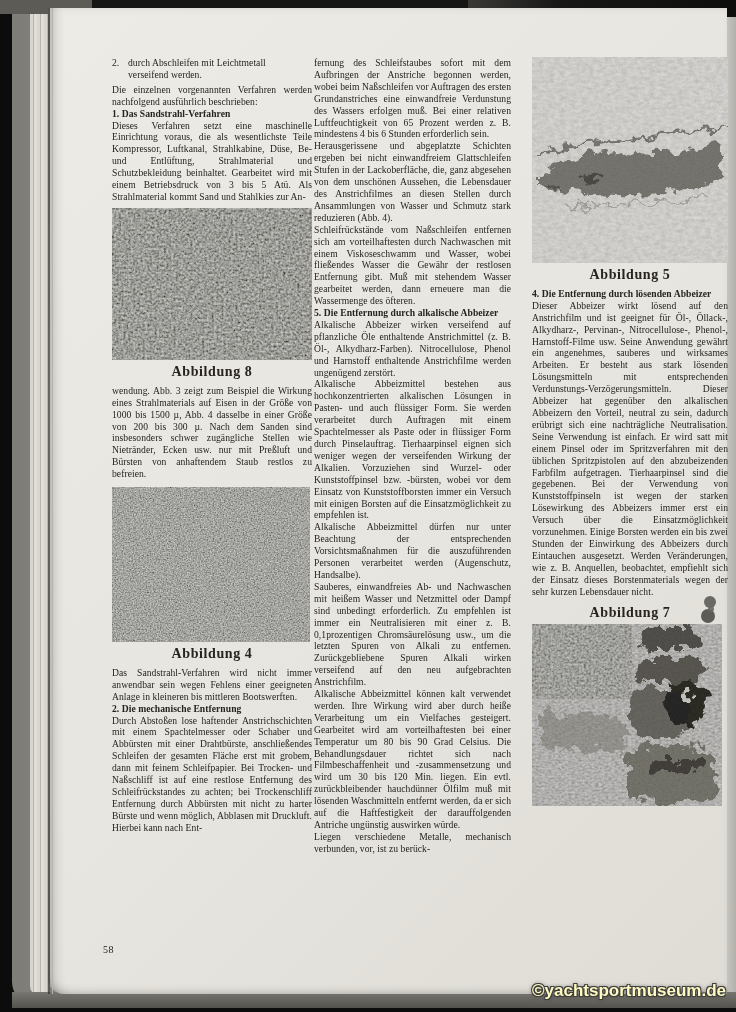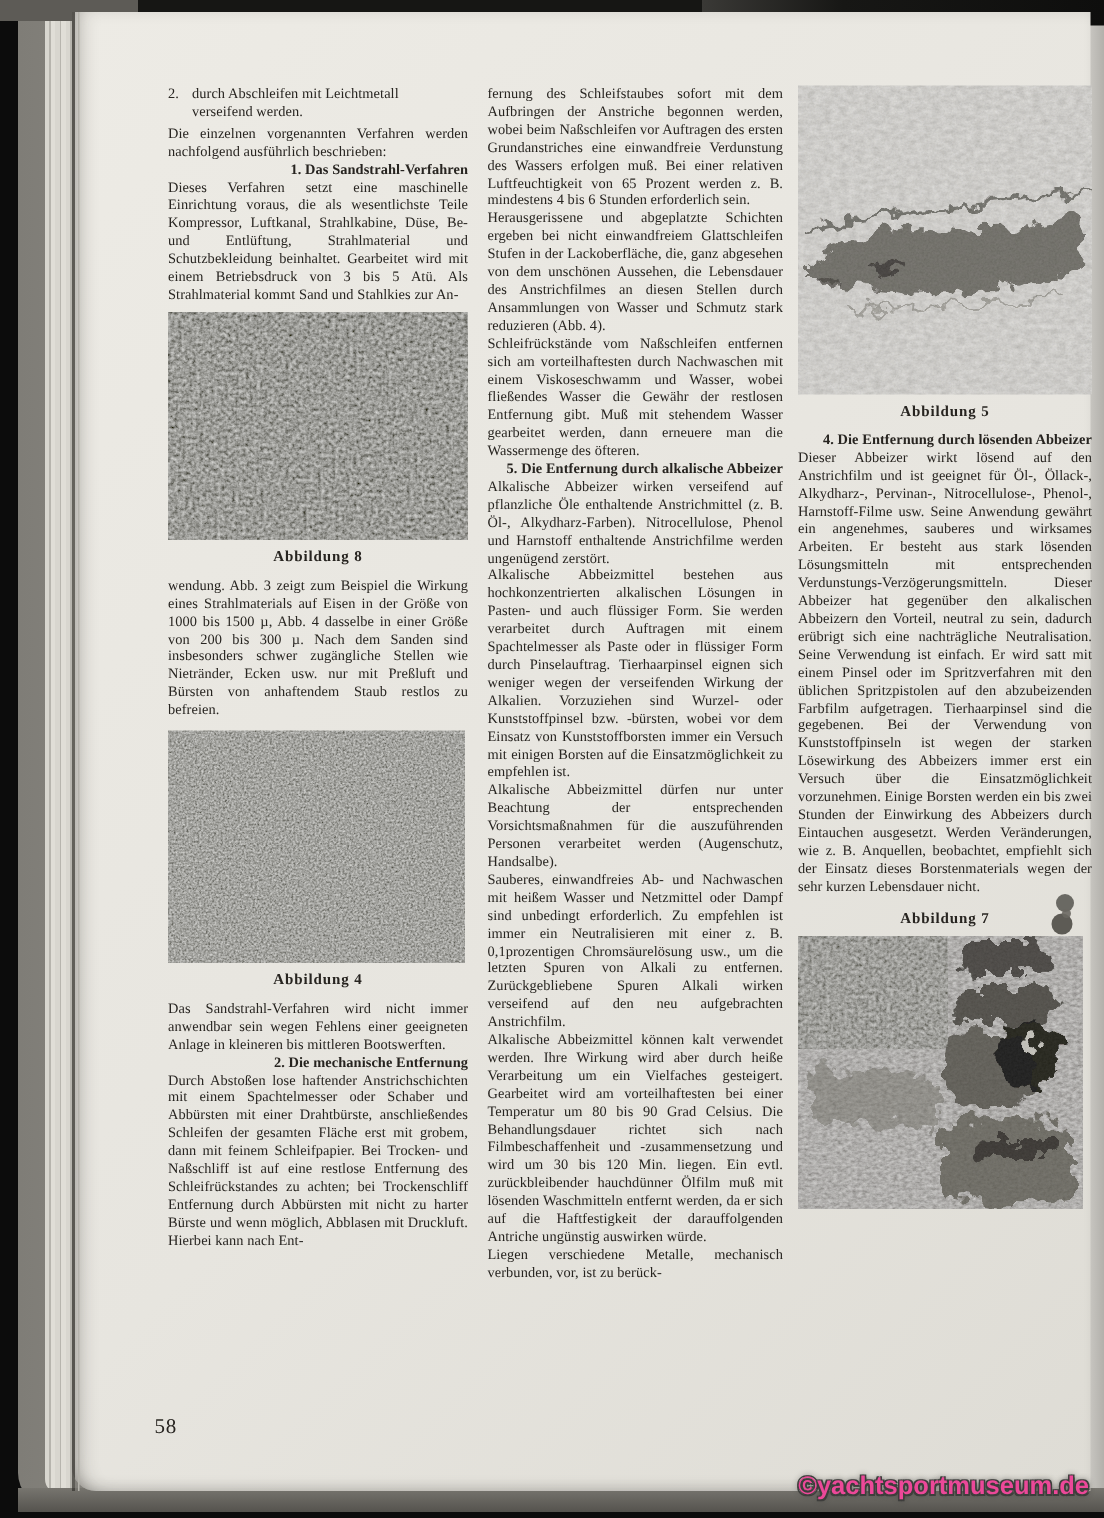--- a/index.html
+++ b/index.html
@@ -25,35 +25,35 @@
         background:linear-gradient(135deg,#edebe5 0%,#e7e5df 55%,#dedcd5 100%);
         border-bottom-left-radius:16px;
         box-shadow:inset 10px 0 14px -8px rgba(40,38,34,.45), inset 0 -6px 10px -6px rgba(40,38,34,.25);}
   .gutter-line{position:absolute;left:0;top:0;width:2px;height:100%;
         background:linear-gradient(180deg,#3d3b36,#55534c 40%,#3d3b36);opacity:.8;}
   .gutter-line2{position:absolute;left:4px;top:0;width:1px;height:100%;background:#b5b3ac;}
   
   .col{position:absolute;top:49px;text-align:justify;font-size:9.6px;line-height:11.9px;
        letter-spacing:.05px;hyphens:auto;-webkit-hyphens:auto;}
   .col1{left:64px;width:200px;}
-  .col2{left:277px;width:197px;}
+  .col2{left:266px;width:197px;}
   .col3{left:484px;width:196px;}
   .col p{margin:0;}
-  .h{font-weight:bold;margin:7px 0 3px 0;text-align:right;padding-left:16px;text-indent:-16px;}
+  .h{font-weight:bold;margin:7px 0 3px 0;text-align:left;padding-left:16px;text-indent:-16px;}
   .list-item{display:flex;text-align:left;}
   .list-item .num{width:16px;flex:none;}
   .intro{margin-top:3px !important;}
   .fig{display:block;}
   .fig svg{display:block;}
-  .cap{font-weight:bold;font-size:10px;text-align:center;letter-spacing:.6px;margin:6px 0 7px 0;}
+  .cap{font-weight:bold;font-size:14px;text-align:center;letter-spacing:.6px;margin:6px 0 7px 0;}
   .cap-above{margin:10px 0 5px 0;}
-  .pagenum{position:absolute;left:55px;top:936px;font-size:14px;letter-spacing:.5px;}
+  .pagenum{position:absolute;left:55px;top:936px;font-size:10px;letter-spacing:.5px;}
   
   .watermark{position:absolute;right:10px;top:981px;z-index:30;
-      font-family:"Liberation Sans", sans-serif;font-weight:bold;font-size:17px;color:#ec4899;
+      font-family:"Liberation Sans", sans-serif;font-weight:bold;font-size:17px;color:#fef9c3;
       text-shadow:-1px -1px 0 #3e3e3c,1px -1px 0 #3e3e3c,-1px 1px 0 #3e3e3c,1px 1px 0 #3e3e3c,0 0 4px #2c2c2a;}
   .clip-blob{position:absolute;left:700px;top:592px;width:16px;height:40px;z-index:5;}
   .defs{position:absolute;width:0;height:0;}
 </style>
 </head>
 <body>
 
 <div class="stage">
 
   <svg class="defs" aria-hidden="true">

